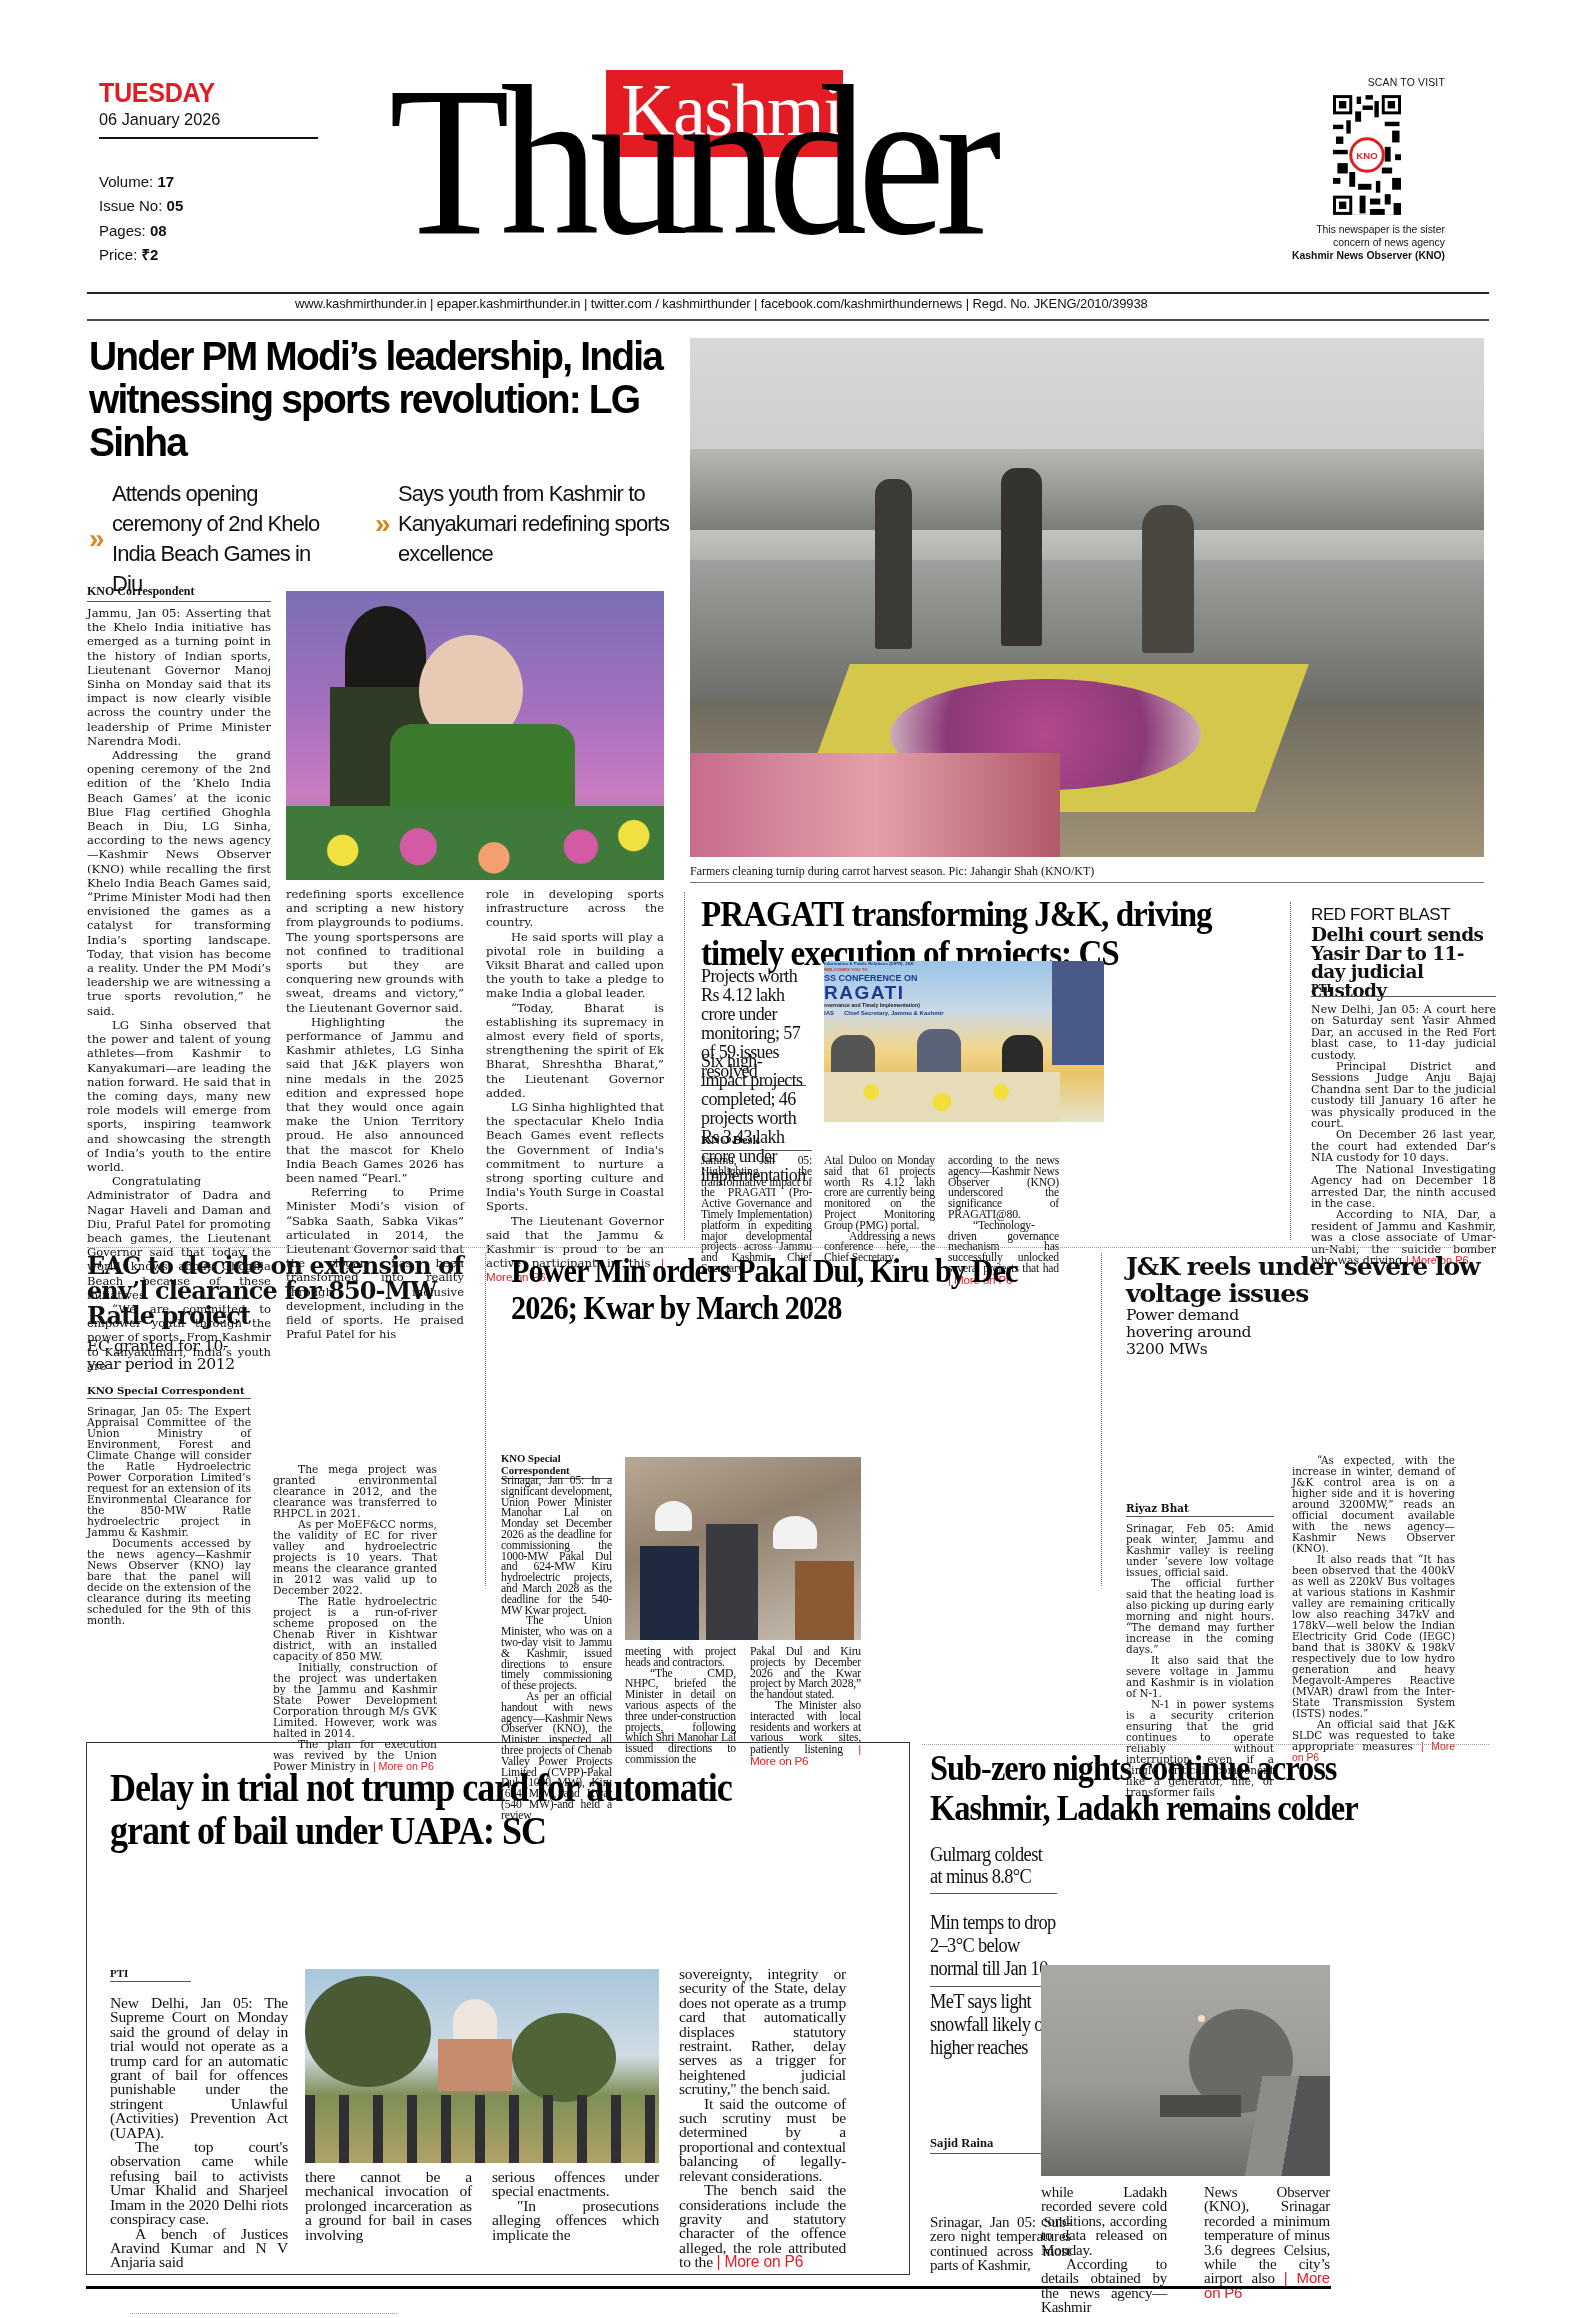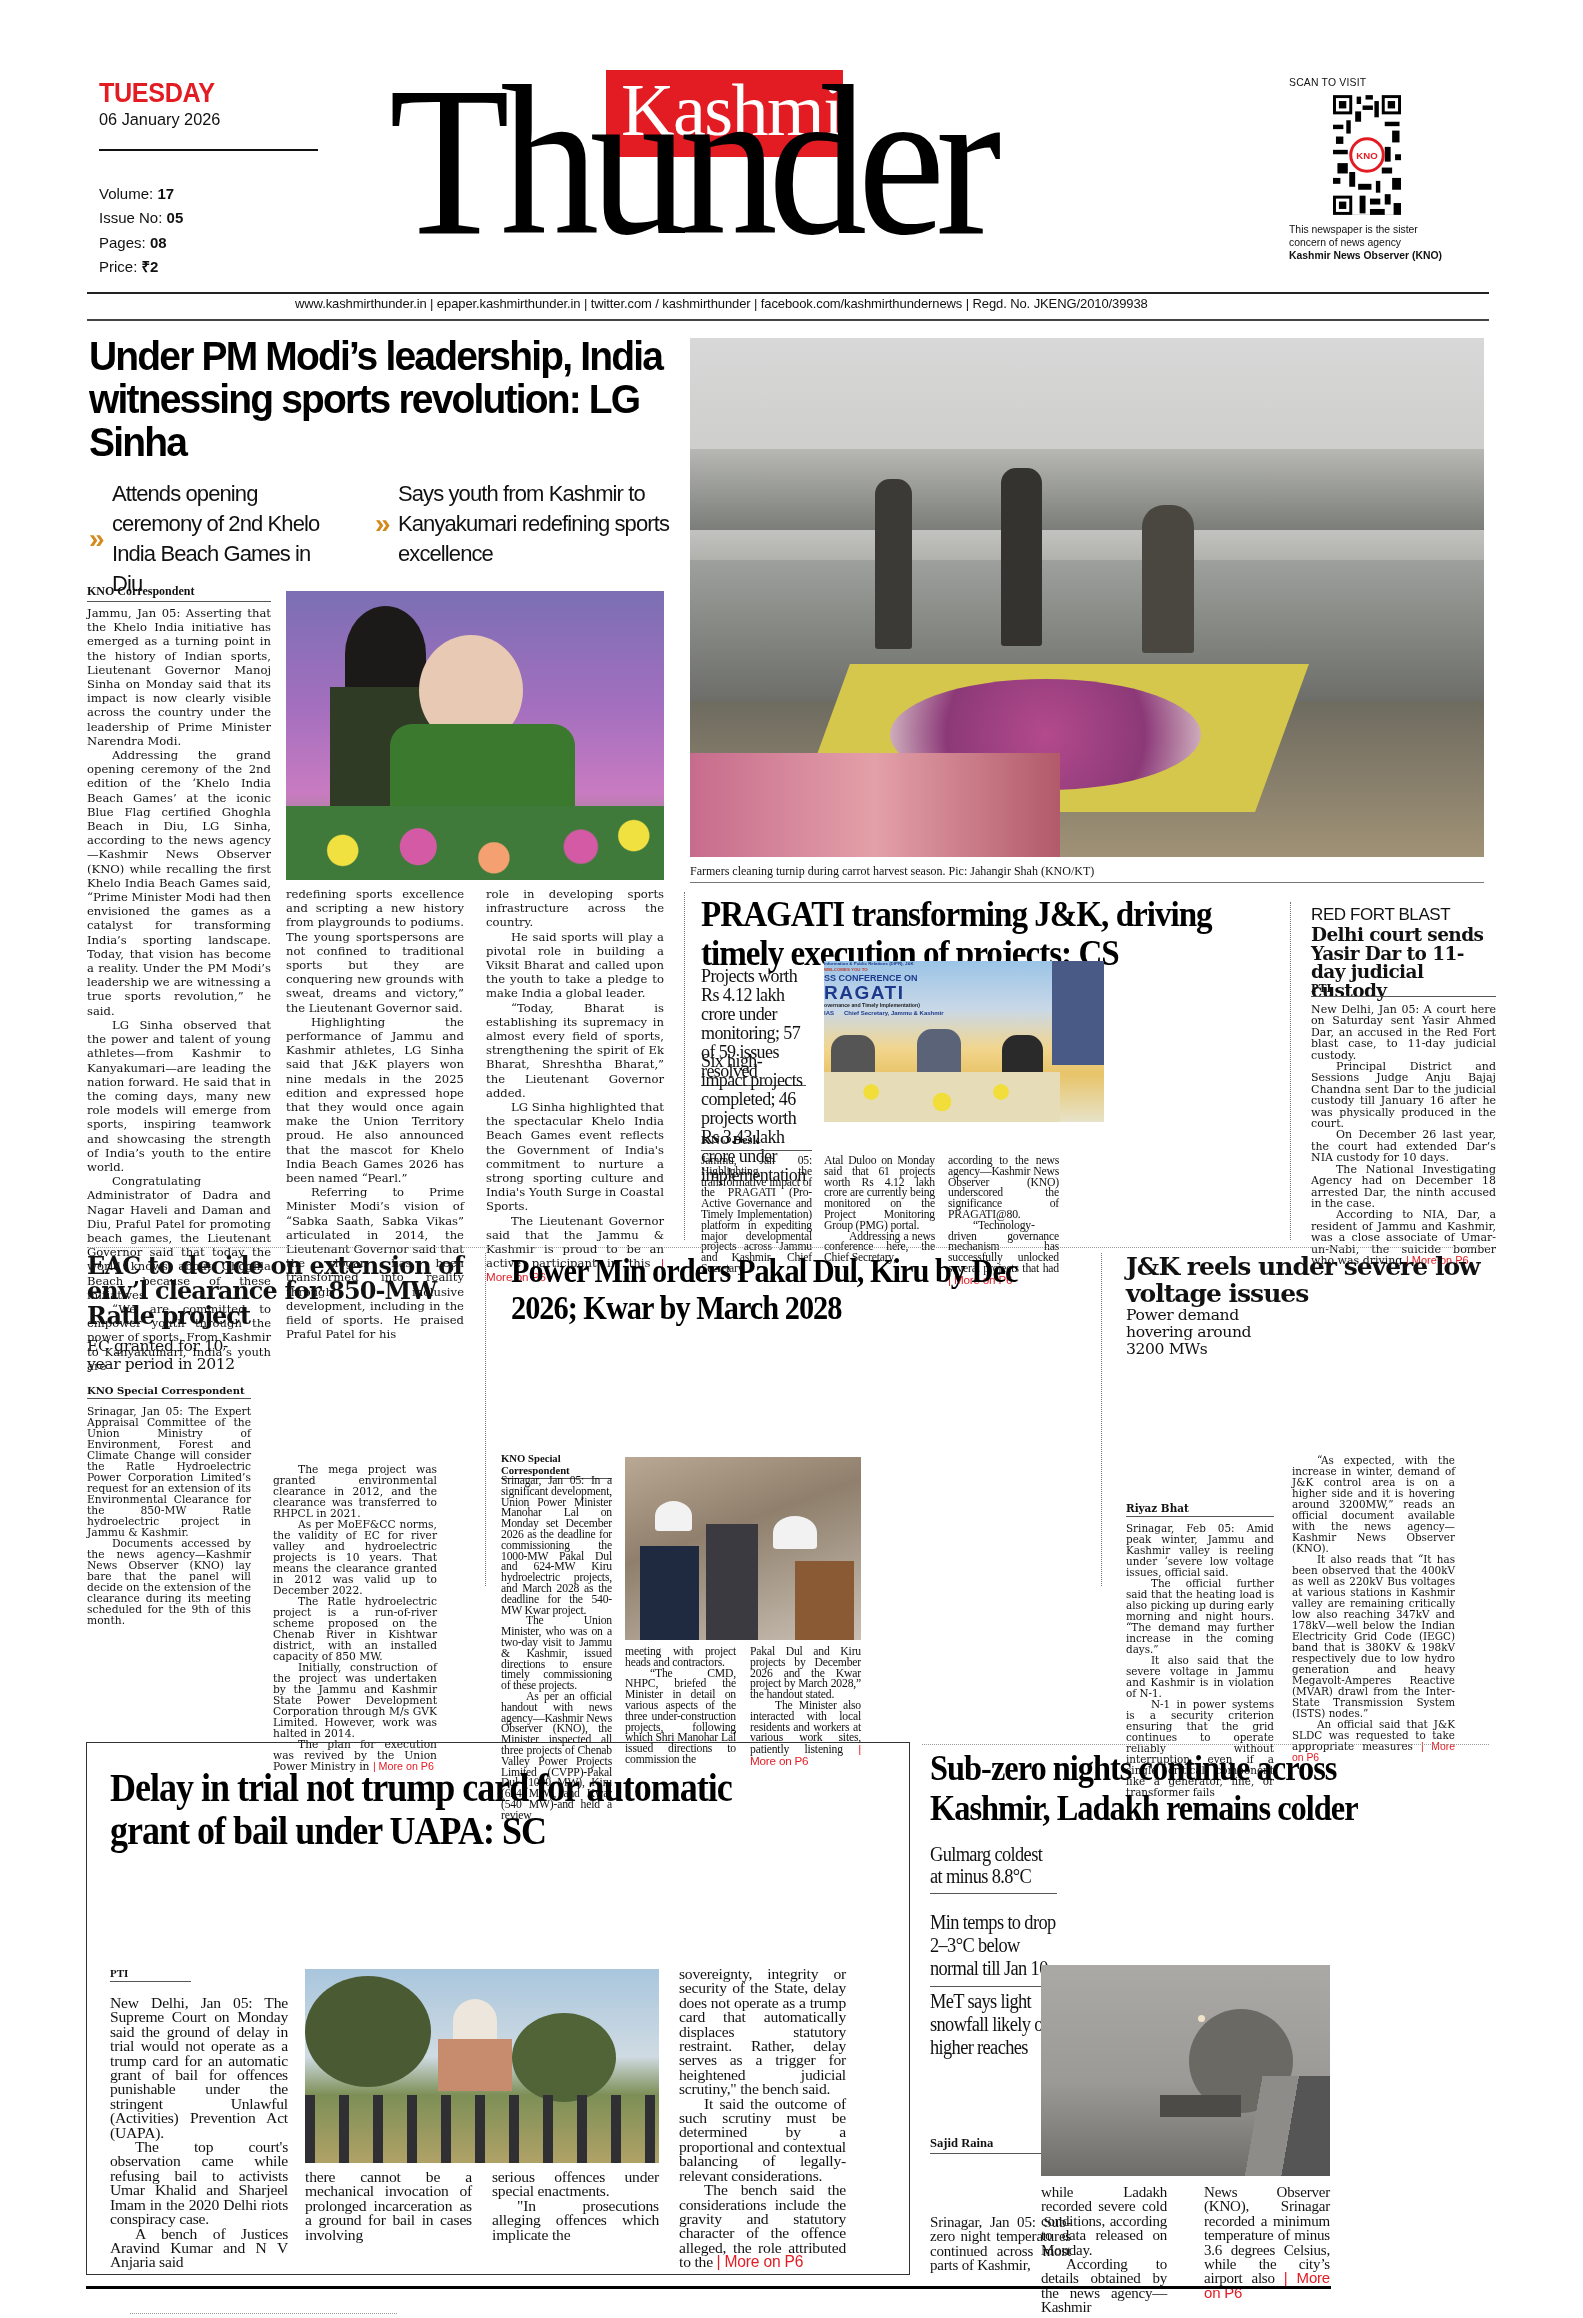--- a/index.html
+++ b/index.html
@@ -18,36 +18,36 @@
 .doth{border-top:1.5px dotted #999}
 .hd{font-family:"Liberation Serif",serif;font-weight:bold;color:#000;letter-spacing:-0.4px}
 .deck{font-family:"Liberation Serif",serif;color:#111}
 .photo{overflow:hidden}
 </style>
 </head>
 <body>
 
 <div class="abs sans" style="left:99px;top:77px;width:219px">
   <div style="color:#e31b23;font-weight:bold;font-size:28px;letter-spacing:-0.4px;line-height:31px;transform:scaleX(0.9);transform-origin:left">TUESDAY</div>
-  <div style="font-size:16.3px;line-height:22px;border-bottom:2.2px solid #111;padding-bottom:19px;transform-origin:left">06 January 2026</div>
+  <div style="font-size:16.3px;line-height:22px;border-bottom:2.2px solid #111;padding-bottom:7px;transform-origin:left">06 January 2026</div>
   <div style="margin-top:31px;font-size:15px;line-height:24.4px">
     <div><span>Volume:</span> <b>17</b></div>
     <div><span>Issue No:</span> <b>05</b></div>
     <div><span>Pages:</span> <b>08</b></div>
     <div><span>Price:</span> <b>₹2</b></div>
   </div>
 </div>
 
 <div class="abs" style="left:385px;top:67px;width:785px;height:222px">
   <div class="abs serif" style="left:221px;top:3px;width:237px;height:87px;background:#e31b23"></div>
   <div class="abs serif" style="left:236px;top:0px;color:#fff;font-size:74px;line-height:87px;letter-spacing:-1.5px">Kashmir</div>
   <div class="abs serif" style="left:3.7px;top:-43px;font-size:215px;line-height:274px;color:#000;letter-spacing:-10.4px;transform:scaleX(0.92);transform-origin:left">Thunder</div>
 </div>
 
-<div class="abs sans" style="left:1289px;top:77px;width:156px;text-align:left">
+<div class="abs sans" style="left:1289px;top:77px;width:156px;text-align:right">
   <div style="font-size:10.4px;letter-spacing:0.2px">SCAN TO VISIT</div>
   <div style="margin:7.4px auto 0;width:68px;height:120px;position:relative;background:
      repeating-linear-gradient(0deg,#000 0 4.4px,#fff 4.4px 6.7px),#000;">
     <svg width="68" height="120" viewBox="0 0 92 162" style="position:absolute;left:0;top:0">
       <rect width="92" height="162" fill="#fff"></rect>
       <g fill="#000">
         <rect x="0" y="0" width="26" height="26"></rect>
           <rect x="66" y="0" width="26" height="26"></rect>
           <rect x="0" y="136" width="26" height="26"></rect>
       </g>

